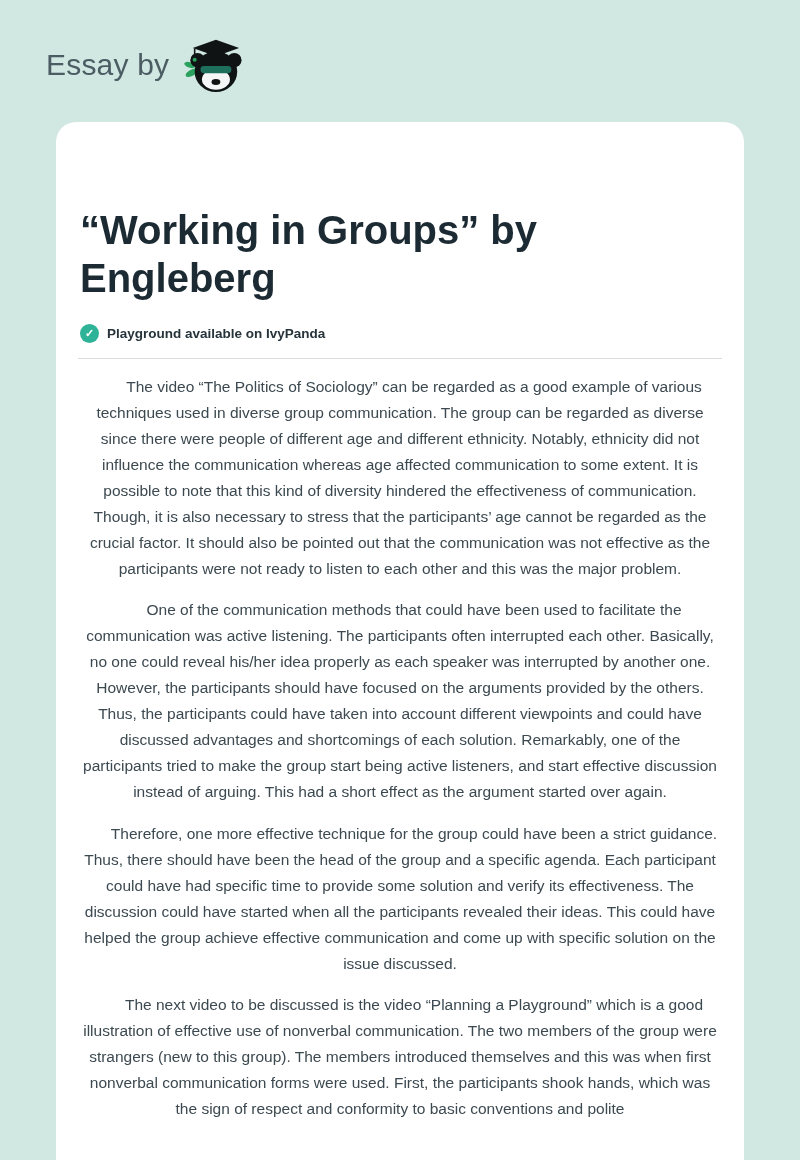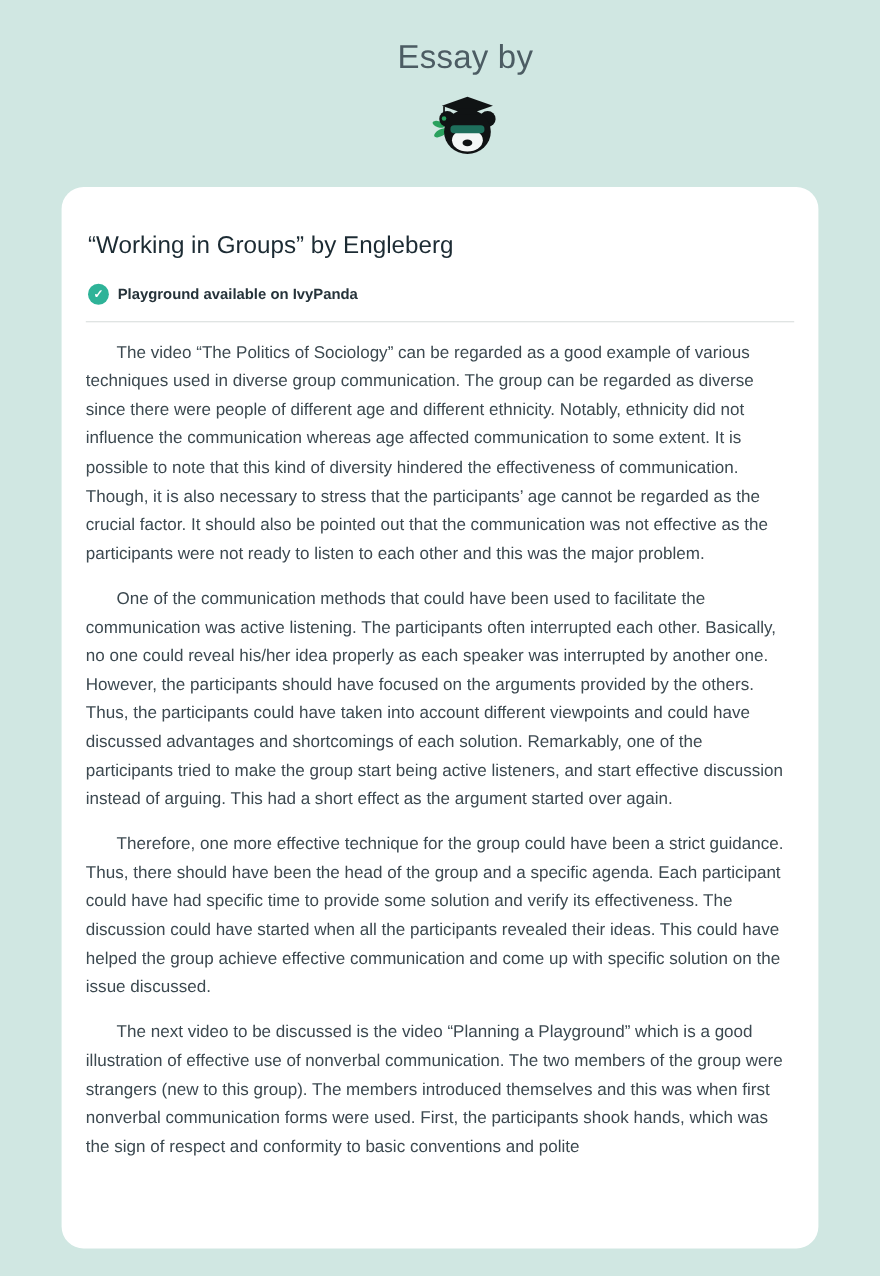--- a/index.html
+++ b/index.html
@@ -17,21 +17,20 @@
     background:var(--bg);
     font-family:"Liberation Sans", sans-serif;
     overflow:hidden;
   }
   
   .site-header{
     display:flex;
     align-items:center;
     padding:36px 0 28px 46px;
     gap:14px;
-    flex-direction:column;
   }
   .essay-by{
     font-size:30px;
     color:var(--muted);
     letter-spacing:.2px;
   }
   .logo-wrap{
     display:flex;
     align-items:center;
     gap:10px;
@@ -52,25 +51,26 @@
   
   .essay-card{
     width:688px;
     margin:0 auto;
     background:var(--card);
     border-radius:20px;
     padding:40px 22px 70px 22px;
     min-height:965px;
   }
   .page-title{
-    font-size:22px;
+    font-size:40px;
     line-height:1.2;
-    font-weight:400;
+    font-weight:700;
     color:var(--title);
     padding-left:2px;
+    margin-top:44px;
   }
   .badge-row{
     display:flex;
     align-items:center;
     gap:8px;
     margin-top:22px;
     padding-left:2px;
   }
   .badge-check{
     width:19px;height:19px;
@@ -91,20 +91,21 @@
     border:none;
     border-top:1px solid var(--divider);
     margin:15px 0 10px 0;
   }
   .essay-body p{
     font-size:15.5px;
     line-height:1.68;
     color:var(--body);
     text-indent:28px;
     margin-top:15px;
+    text-align:center;
   }
 </style>
 </head>
 <body>
 
 <header class="site-header">
   <span class="essay-by">Essay by</span>
   <span class="logo-wrap">
     <span style="display:flex;">
       <svg width="62" height="58" viewBox="0 0 64 60" aria-hidden="true">

